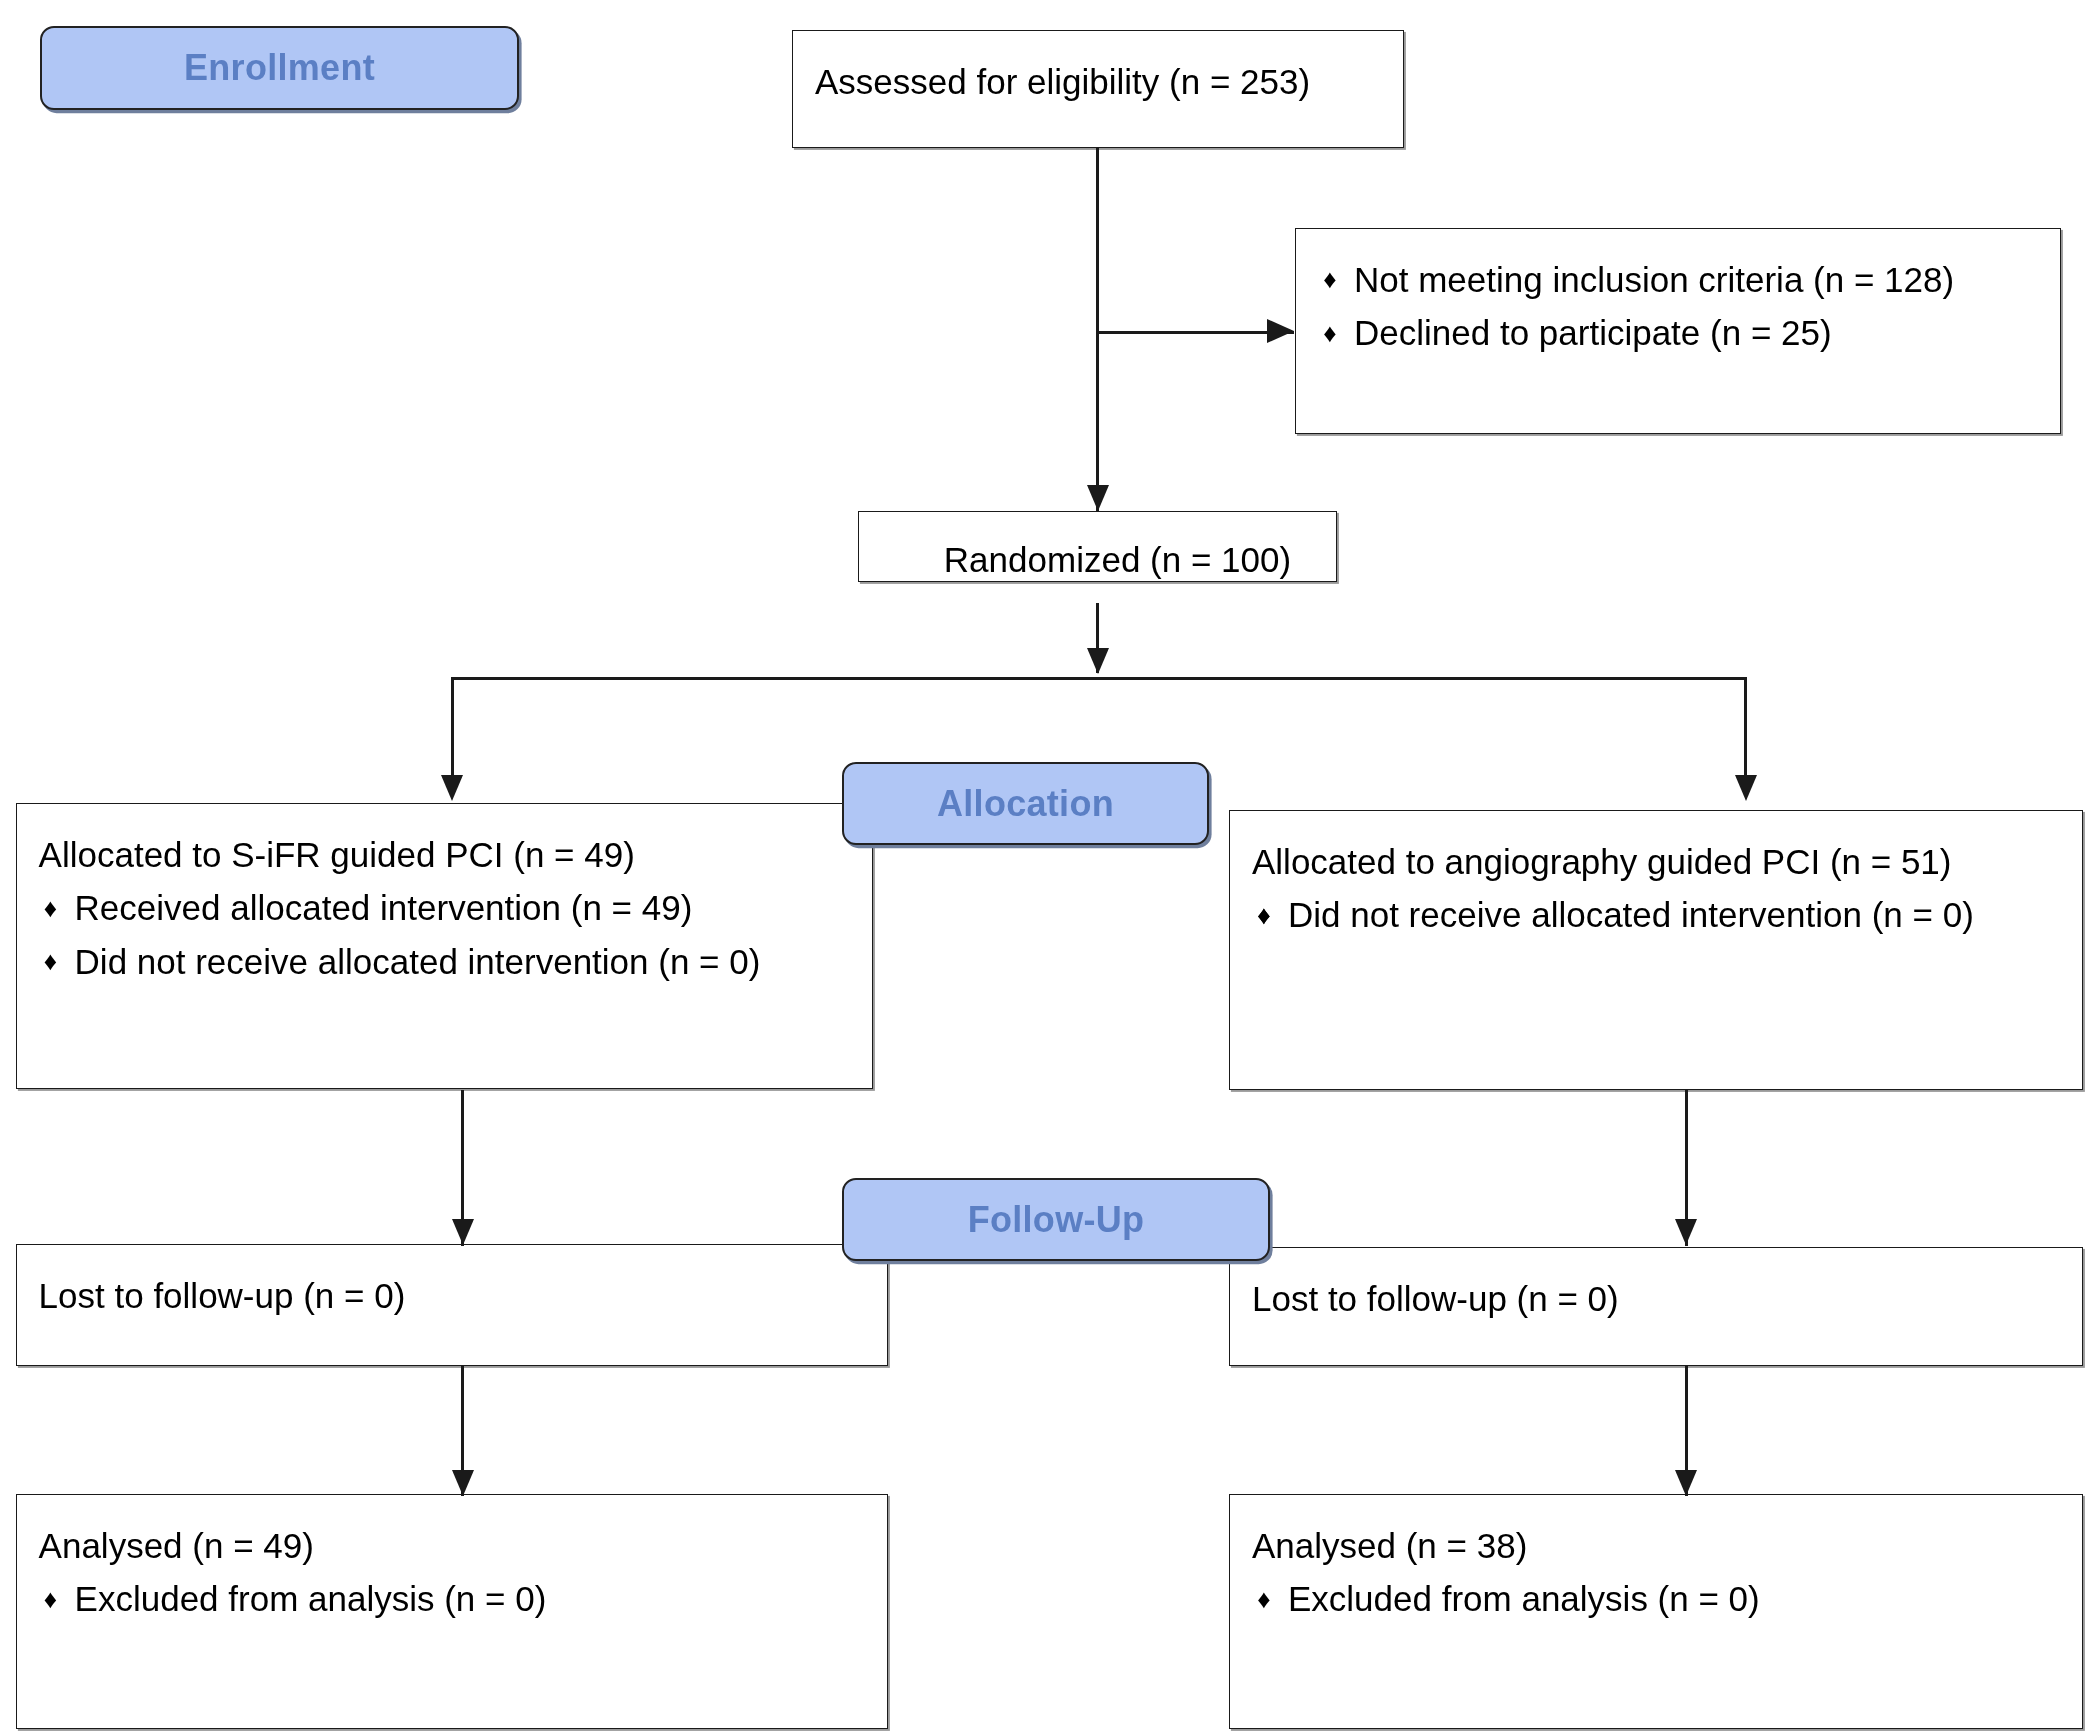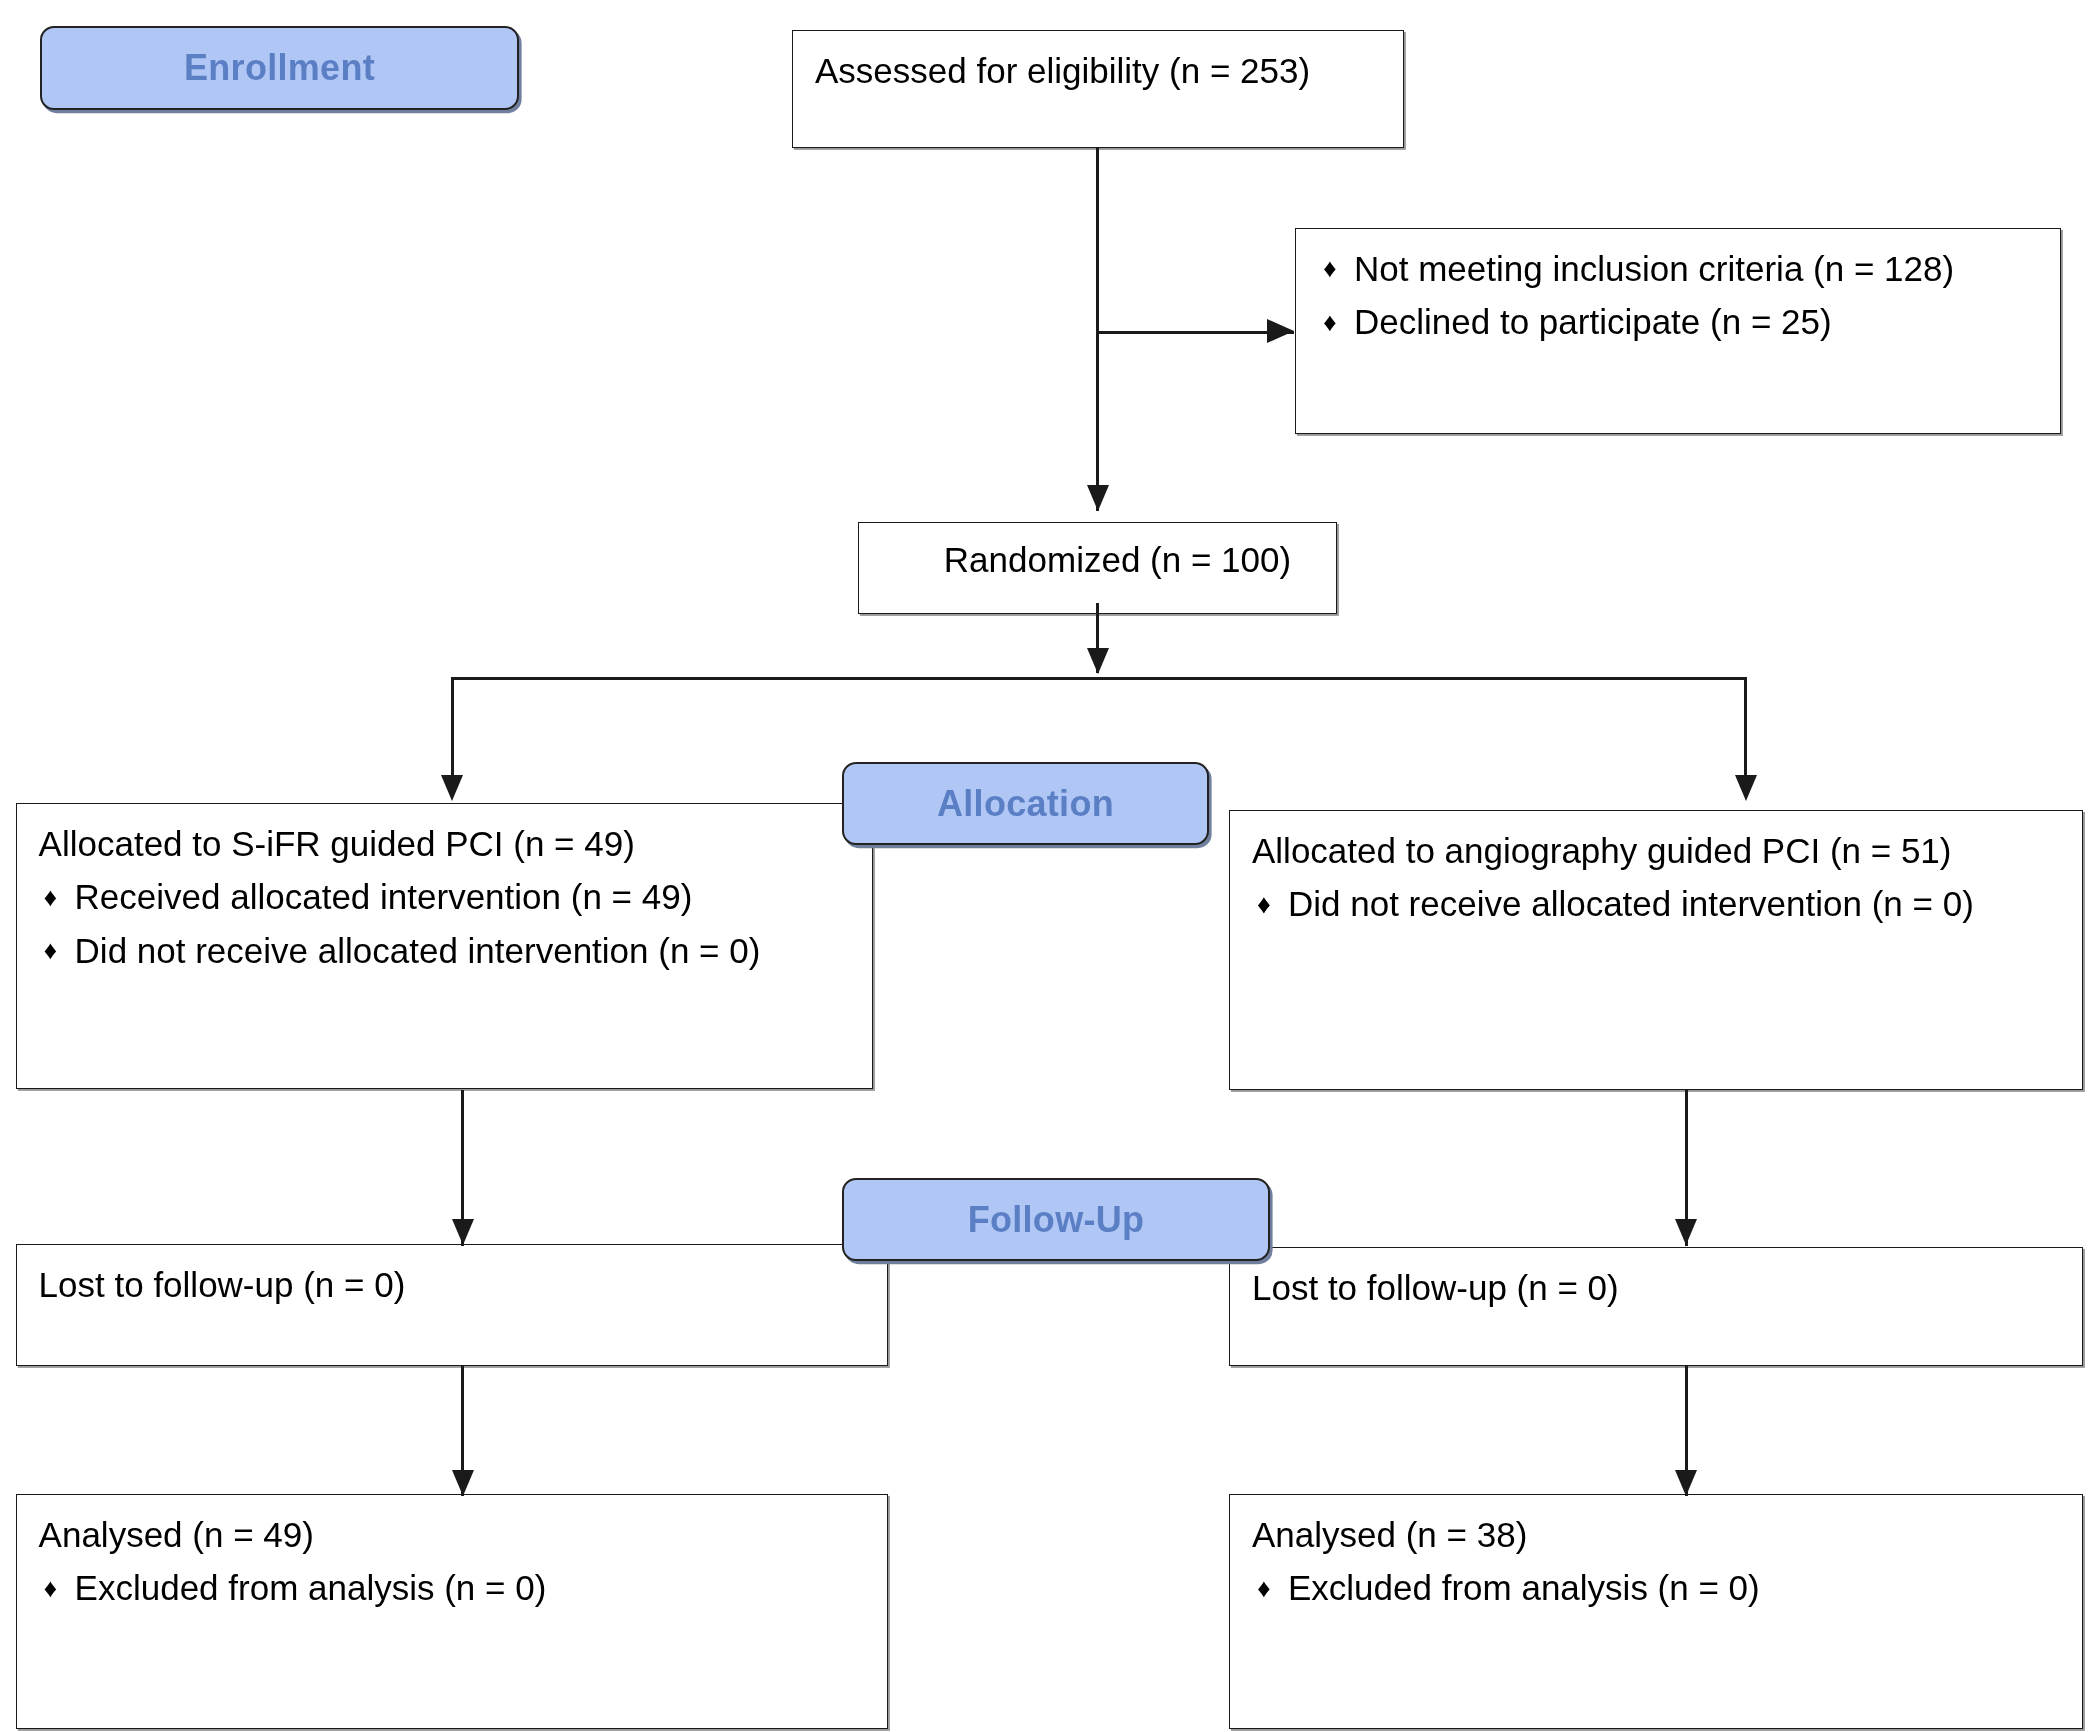--- a/index.html
+++ b/index.html
@@ -22,21 +22,21 @@
     box-shadow:1.9px 1.9px 0 0 #9a9a9a;
   }
   .box .body{
     padding:22px 22px 0 22px;
   }
   .box .line{
     font-size:35px;
     line-height:1.04;
     color:#000000;
     white-space:nowrap;
-    margin:0 0 17px 0;
+    margin:11px 0 17px 0;
   }
   .box .line.bullet{
     padding-left:36px;
     position:relative;
   }
   .box .line.bullet .dia{
     position:absolute;
     left:5.2px;
     top:1.3px;
     font-size:26px;
@@ -113,21 +113,21 @@
         <span class="dia">♦</span>
         <span>Not meeting inclusion criteria (n = 128)</span>
       </div>
       <div class="line bullet">
         <span class="dia">♦</span>
         <span>Declined to participate (n = 25)</span>
       </div>
     </div>
   </div>
 
-  <div class="box" style="left:858px;top:522px;width:479px;height:92px;padding-left:40px;">
+  <div class="box" style="left:858px;top:511px;width:479px;height:71px;padding-left:40px;">
     <div class="body" style="padding-top:19.4px;">
       <div class="line" style="text-align:center;">Randomized (n = 100)</div>
     </div>
   </div>
 
   <div class="vline" style="left:1096px;top:603px;height:70px;"></div>
   <div class="arrow-down" style="left:1087px;top:648px;"></div>
   <div class="hline" style="left:451px;top:677px;width:1296px;"></div>
   <div class="vline" style="left:451px;top:677px;height:100px;"></div>
   <div class="vline" style="left:1744px;top:677px;height:100px;"></div>

